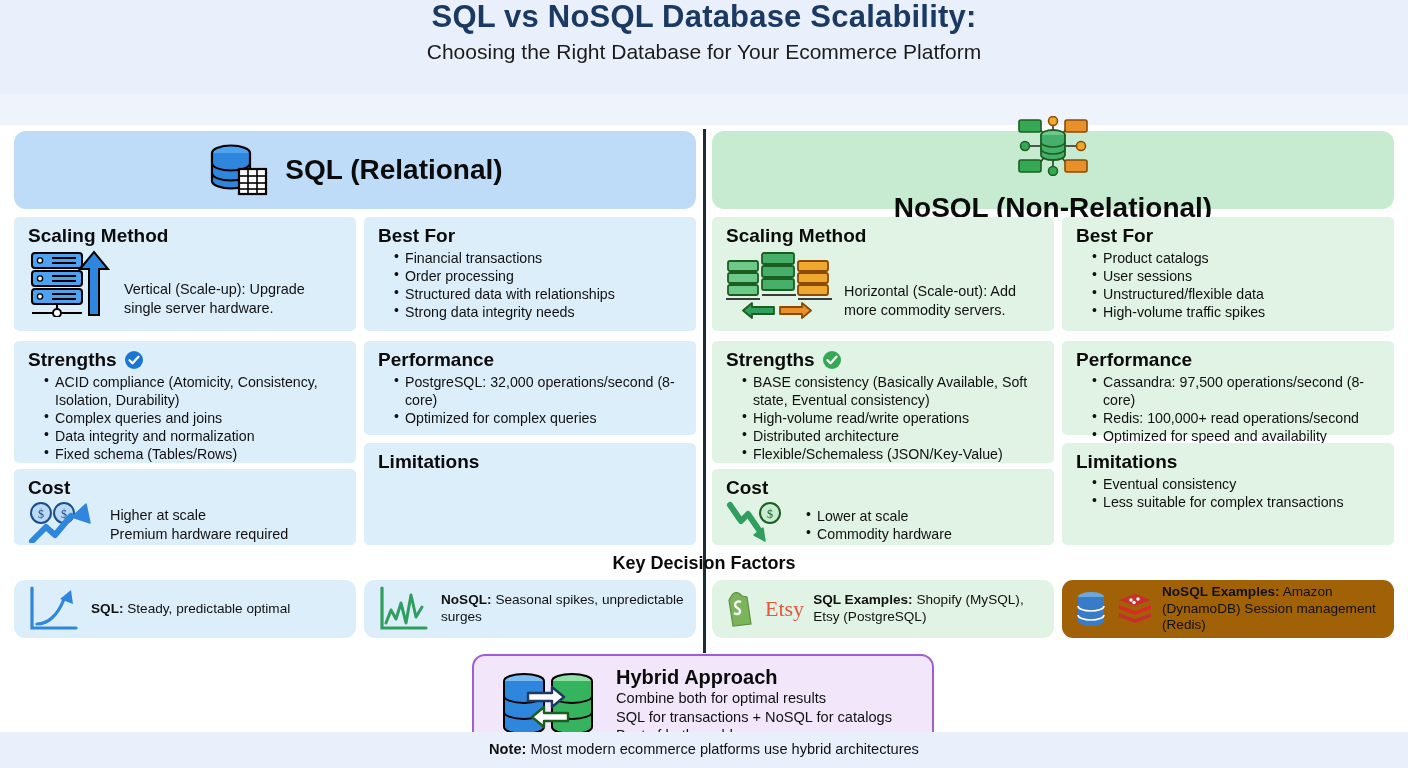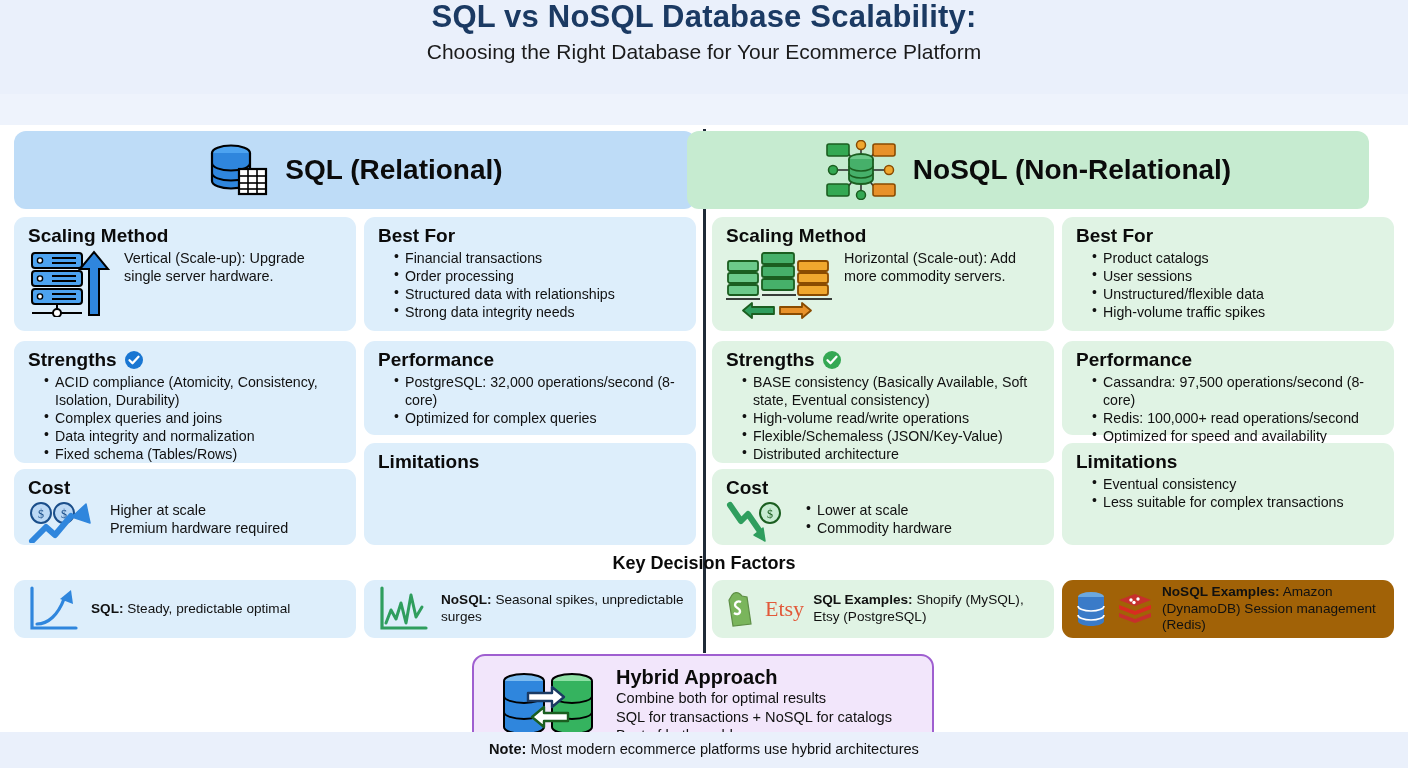--- a/index.html
+++ b/index.html
@@ -21,36 +21,36 @@
   
   .board { position: absolute; left: 0; top: 94px; width: 1408px; height: 638px; background: #ffffff; margin-top: 31px; }
 
   .divider { position: absolute; left: 703px; top: 4px; width: 3px; height: 524px;
              background: #1f2a37; }
 
   
   .colhead { position: absolute; height: 78px; border-radius: 12px;
              display: flex; align-items: center; justify-content: center; gap: 16px; }
   .colhead.sql  { left: 14px;  top: 6px; width: 682px; background: #bedcf7; }
-  .colhead.nosql{ left: 687px; top: 6px; width: 682px; background: #c6ebd0; }
+  .colhead.nosql{ left: 712px; top: 6px; width: 682px; background: #c6ebd0; flex-direction: column; }
   .colhead .label { font-size: 28px; font-weight: bold; color: #0b0b0b; }
 
   
-  .panel { position: absolute; border-radius: 11px; padding: 8px 12px 20px 14px; }
+  .panel { position: absolute; border-radius: 5px; padding: 8px 12px 20px 14px; }
   .panel.b { background: #ddeefb; }
   .panel.g { background: #e0f3e4; }
   .panel h3 { font-size: 19px; font-weight: bold; color: #0b0b0b; line-height: 1.15;
               margin-bottom: 2px; display: flex; align-items: center; gap: 7px; }
   .panel ul { list-style: none; padding-left: 16px; }
   .panel li { font-size: 14.2px; color: #111; line-height: 1.27; position: relative;
               padding-left: 11px; }
   .panel li::before { content: "\2022"; position: absolute; left: 0; top: -1px; font-size: 14px; }
   .ptxt { font-size: 14.4px; color: #111; line-height: 1.27; }
 
-  .iconrow { display: flex; align-items: flex-start; gap: 10px; margin-top: 2px; }
+  .iconrow { display: flex; align-items: flex-end; gap: 10px; margin-top: 2px; }
   .iconrow ul { padding-left: 4px; }
 
   
   .kdf-title { position: absolute; left: 0; top: 428px; width: 1408px; text-align: center;
                font-size: 18px; font-weight: bold; color: #0b0b0b; }
   .kdf { position: absolute; height: 58px; border-radius: 11px; display: flex;
          align-items: center; gap: 9px; padding: 0 10px 0 12px; }
   .kdf .t { font-size: 13.6px; color: #111; line-height: 1.25; }
   .kdf .t b { font-weight: bold; }
 
@@ -261,22 +261,22 @@
         <span>
           <svg width="20" height="20" viewBox="0 0 20 20">
             <circle cx="10" cy="10" r="9" fill="#34a853"></circle>
             <path d="M5.5 10.2l3 3 6-6.4" fill="none" stroke="#fff" stroke-width="2.3" stroke-linecap="round" stroke-linejoin="round"></path>
           </svg>
         </span>
       </h3>
       <ul>
         <li>BASE consistency (Basically Available, Soft state, Eventual consistency)</li>
         <li>High-volume read/write operations</li>
+        <li>Distributed architecture</li>
         <li>Flexible/Schemaless (JSON/Key-Value)</li>
-        <li>Distributed architecture</li>
       </ul>
     </div>
 
     <div class="panel g" style="left:1062px; top:216px; width:332px; height:94px;">
       <h3>Performance</h3>
       <ul>
         <li>Cassandra: 97,500 operations/second (8-core)</li>
         <li>Redis: 100,000+ read operations/second</li>
         <li>Optimized for speed and availability</li>
       </ul>

